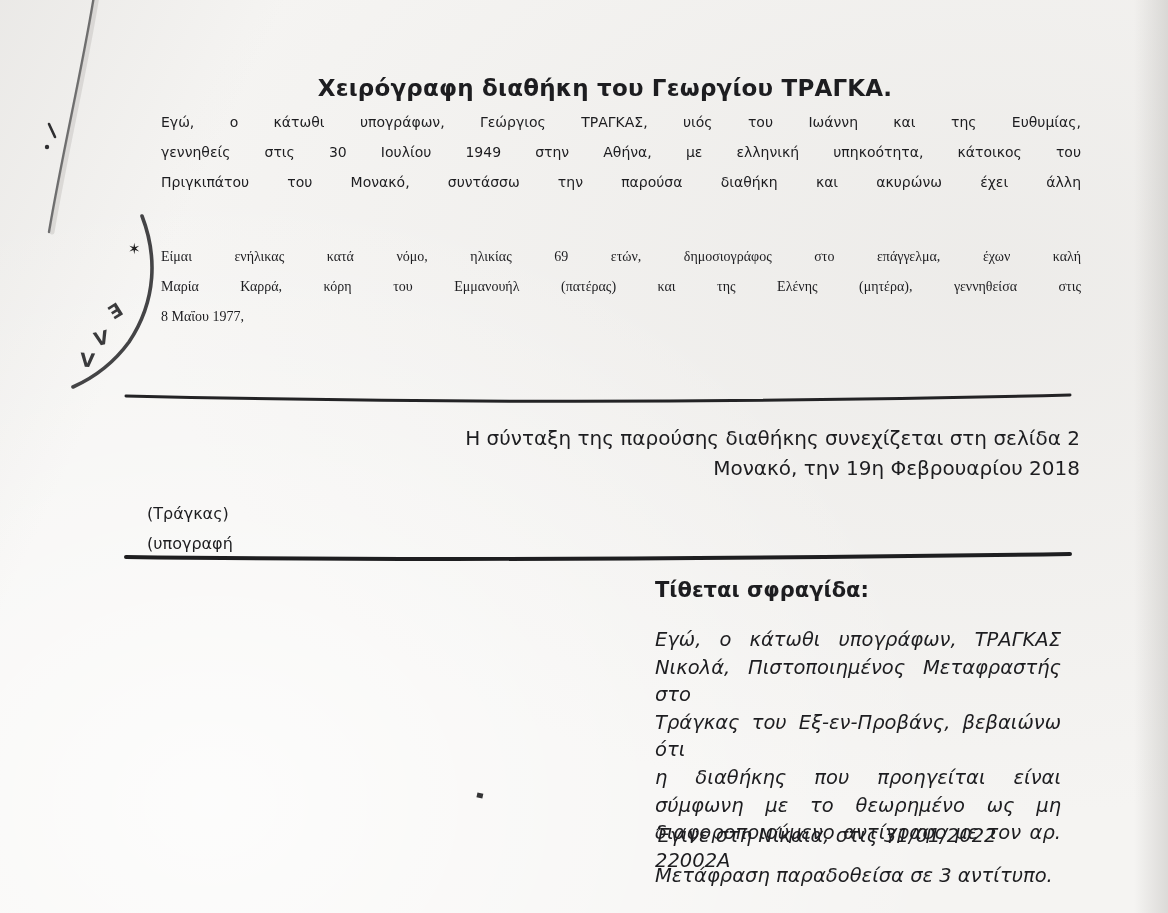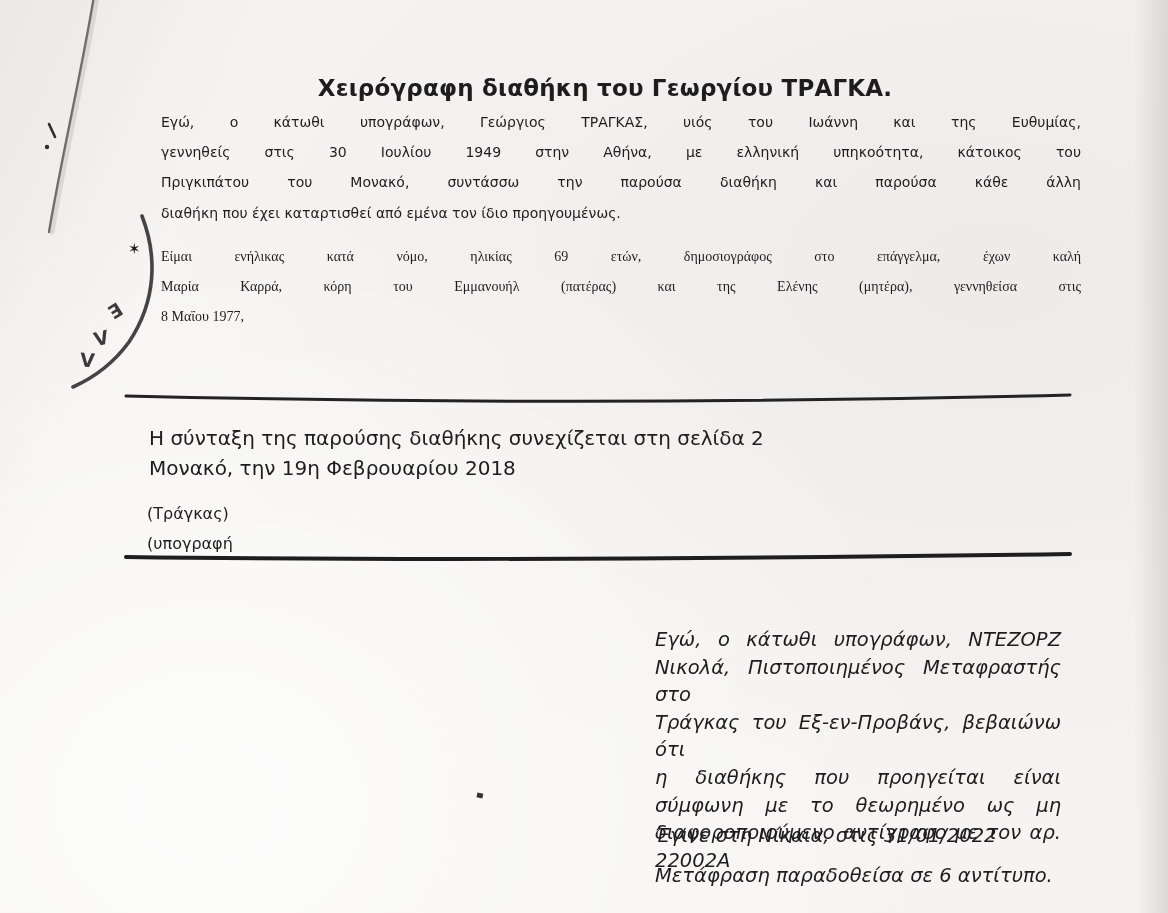--- a/index.html
+++ b/index.html
@@ -20,21 +20,21 @@
   .abs{position:absolute;}
   .title{
     left:145px;top:38px;width:920px;
     text-align:center;font-weight:bold;font-size:23px;letter-spacing:.2px;margin-top:37px;
   }
   .bodycol{left:161px;width:920px;font-size:14px;line-height:30.2px;}
   .jl{text-align:justify;text-align-last:justify;}
   .ll{text-align:left;}
   .p1{top:107px;}
   .p2{top:242px;font-family:Liberation Serif, serif;}
-  .note{left:149px;top:423px;font-size:20px;line-height:30px;width:920px;}
+  .note{left:160px;top:423px;font-size:20px;line-height:30px;width:920px;text-align:right;}
   .sig{left:147px;top:499px;font-size:16px;line-height:30px;width:500px;}
   .rcol{left:655px;width:406px;font-size:19.5px;}
   .stamp-head{top:578px;font-weight:bold;font-size:21px;}
   .stmt{top:626px;font-style:italic;line-height:27.6px;}
   .made{top:824px;font-style:italic;}
   .deliv{top:864px;font-style:italic;}
   .overlay{left:0;top:0;pointer-events:none;}
   .star{left:128px;top:240px;font-size:15px;color:#222;}
   .stamp-letter{
     position:absolute;font-size:19px;font-weight:bold;color:#3a3a3c;
@@ -44,22 +44,21 @@
 </head>
 <body>
 
 <div class="page">
 
   <div class="abs title">Χειρόγραφη διαθήκη του Γεωργίου ΤΡΑΓΚΑ.</div>
 
   <div class="abs bodycol p1">
     <div class="jl">Εγώ, ο κάτωθι υπογράφων, Γεώργιος ΤΡΑΓΚΑΣ, υιός του Ιωάννη και της Ευθυμίας,</div>
     <div class="jl">γεννηθείς στις 30 Ιουλίου 1949 στην Αθήνα, με ελληνική υπηκοότητα, κάτοικος του</div>
-    <div class="jl">Πριγκιπάτου του Μονακό, συντάσσω την παρούσα διαθήκη και παρούσα κάθε άλλη</div>
-    <div class="ll">διαθήκη που έχει καταρτισθεί από εμένα τον ίδιο προηγουμένως.</div>
+    <div class="jl">Πριγκιπάτου του Μονακό, συντάσσω την παρούσα διαθήκη και ακυρώνω έχει άλλη</div>
   </div>
 
   <div class="abs bodycol p2">
     <div class="jl">Είμαι ενήλικας κατά νόμο, ηλικίας 69 ετών, δημοσιογράφος στο επάγγελμα, έχων καλή</div>
     <div class="jl">Μαρία Καρρά, κόρη του Εμμανουήλ (πατέρας) και της Ελένης (μητέρα), γεννηθείσα στις</div>
     <div class="ll">8 Μαΐου 1977,</div>
   </div>
 
   <div class="abs star">✶</div>
 
@@ -74,34 +73,35 @@
 
   <div class="abs sig">
     <div>(Τράγκας)</div>
     <div>(υπογραφή</div>
   </div>
 
   <svg class="abs" style="left:122px;top:549px;" width="952" height="16" viewBox="0 0 952 16">
     <path d="M4,8 Q400,13 948,5" stroke="#1e1e20" stroke-width="4" fill="none" stroke-linecap="round"></path>
   </svg>
 
+  <div class="abs rcol stamp-head">Τίθεται σφραγίδα:</div>
 
   <div class="abs rcol stmt">
-    <div class="jl">Εγώ, ο κάτωθι υπογράφων, ΝΤΕΖΟΡΖ</div>
+    <div class="jl">Εγώ, ο κάτωθι υπογράφων, ΤΡΑΓΚΑΣ</div>
     <div class="jl">Νικολά, Πιστοποιημένος Μεταφραστής στο</div>
     <div class="jl">Τράγκας του Εξ-εν-Προβάνς, βεβαιώνω ότι</div>
     <div class="jl">η διαθήκης που προηγείται είναι</div>
     <div class="jl">σύμφωνη με το θεωρημένο ως μη</div>
     <div class="jl">διαφοροποιούμενο αντίγραφο με τον αρ.</div>
     <div class="ll">22002A</div>
   </div>
 
   <div class="abs rcol made">Έγινε στη Νίκαια, στις 31/01/2022</div>
 
-  <div class="abs rcol deliv">Μετάφραση παραδοθείσα σε 6 αντίτυπο.</div>
+  <div class="abs rcol deliv">Μετάφραση παραδοθείσα σε 3 αντίτυπο.</div>
 
   <svg class="abs overlay" width="1168" height="913" viewBox="0 0 1168 913">
 
     <path d="M142,216 C157,255 157,300 129,342 C113,364 93,378 73,387" stroke="#2b2b2d" stroke-width="3.6" fill="none" stroke-linecap="round" opacity="0.88"></path>
 
     <path d="M94,-4 C82,70 63,150 49,232" stroke="#4c4c4e" stroke-width="2.4" fill="none" stroke-linecap="round" opacity="0.8"></path>
     <path d="M97,-4 C85,70 66,150 52,232" stroke="#9a9895" stroke-width="5" fill="none" stroke-linecap="round" opacity="0.25"></path>
 
     <path d="M49,124 L55,137" stroke="#2e2e30" stroke-width="2.6" stroke-linecap="round"></path>
     <circle cx="47" cy="147" r="2.2" fill="#2e2e30"></circle>

